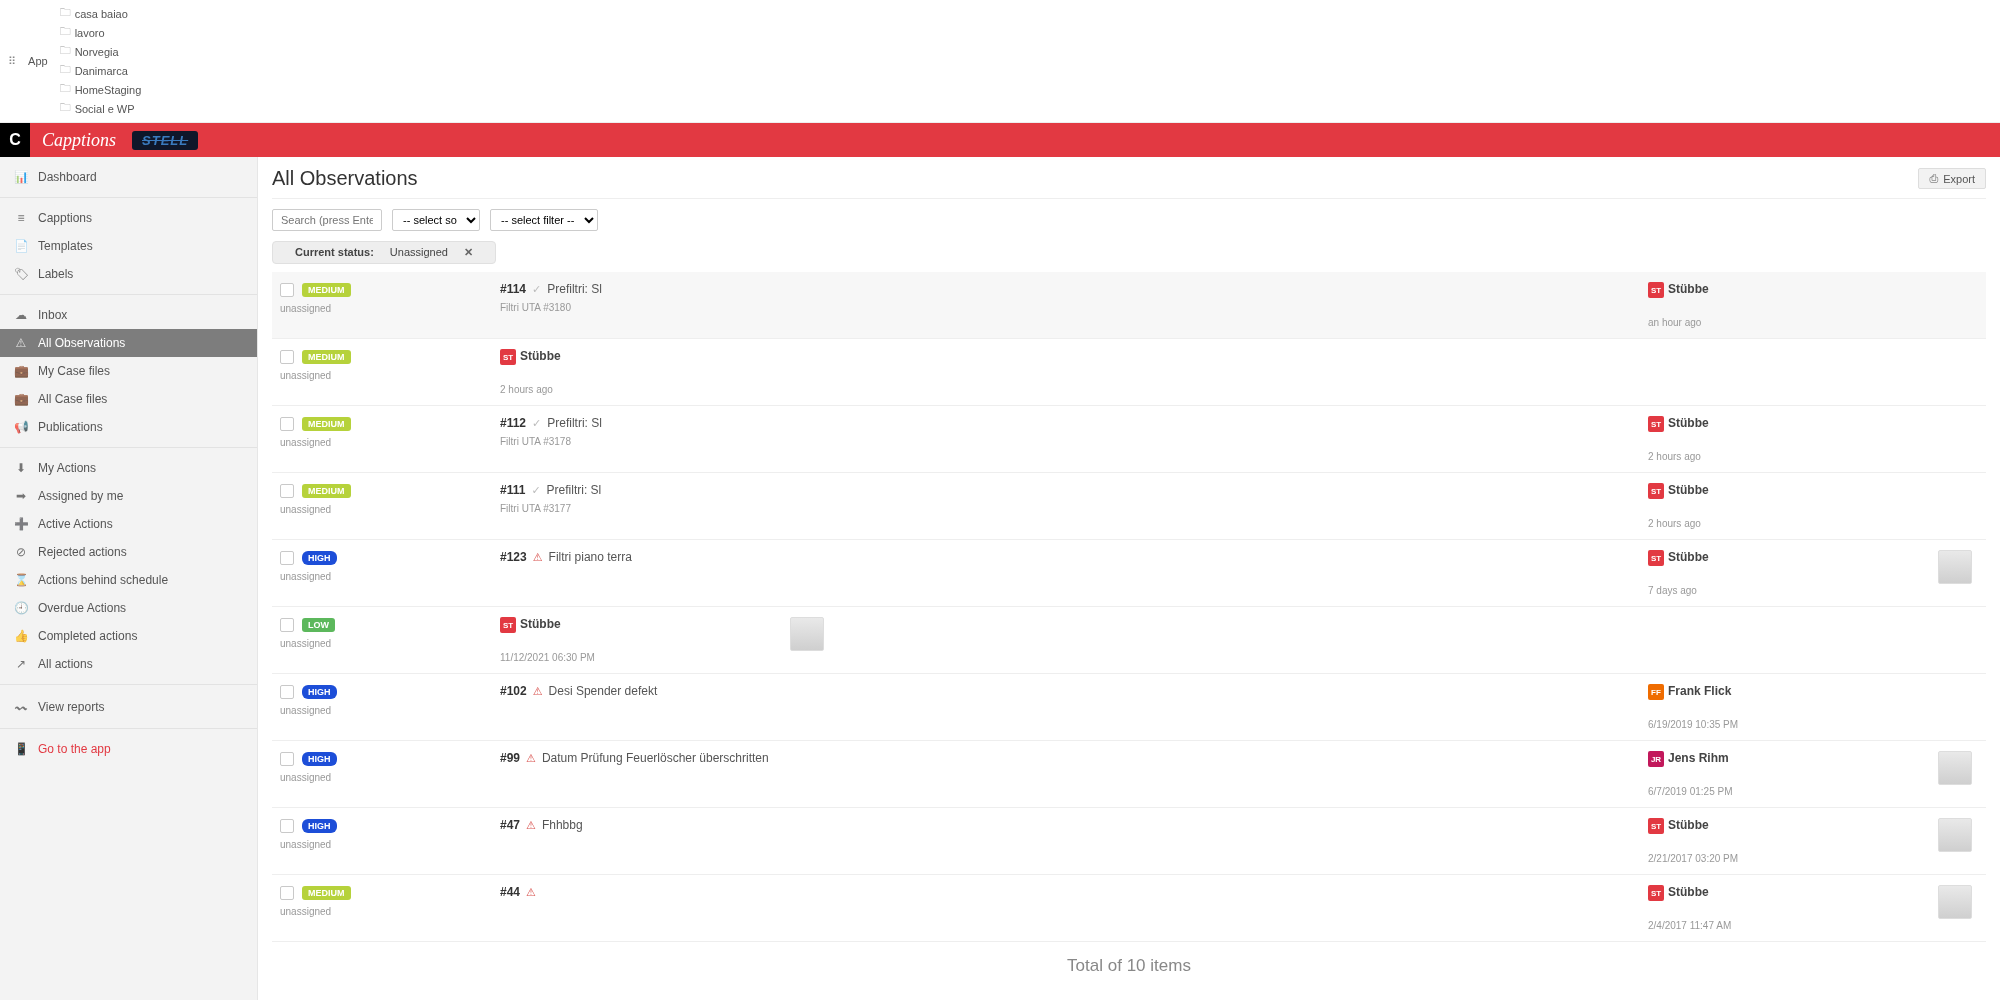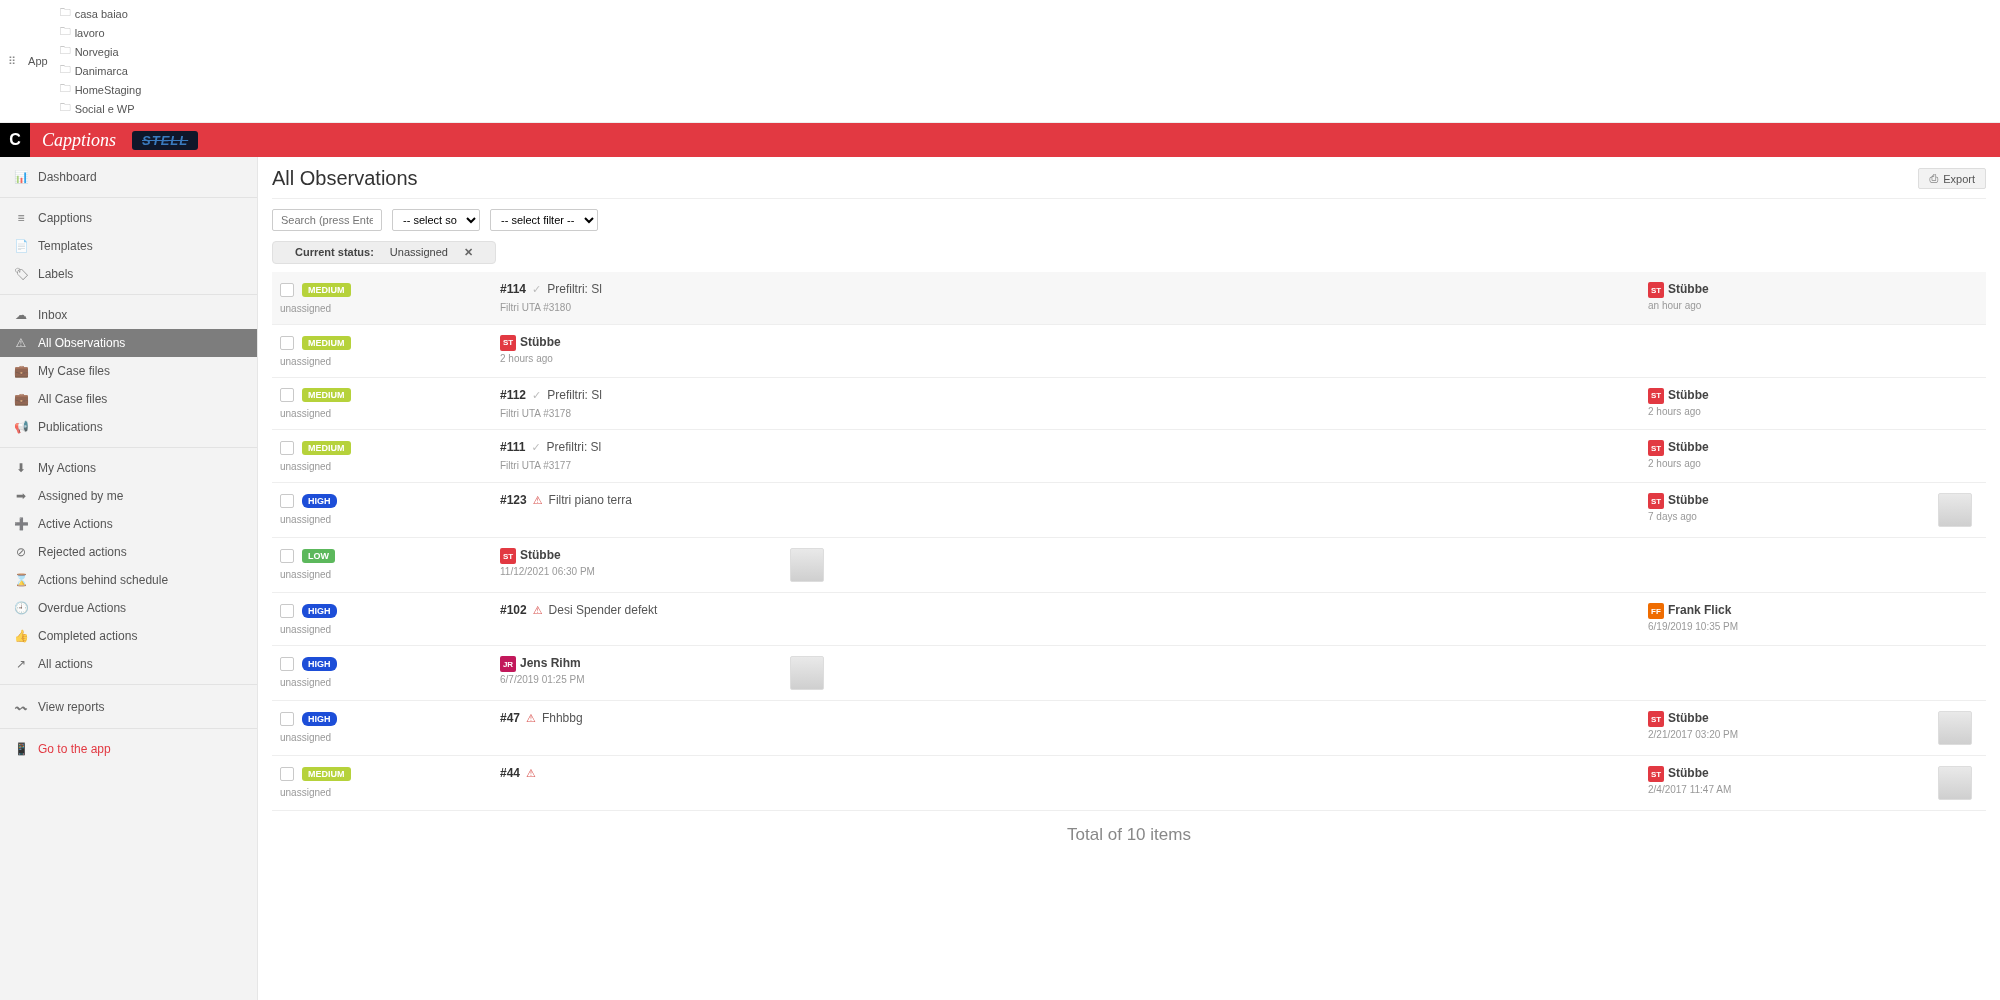--- a/index.html
+++ b/index.html
@@ -56,21 +56,21 @@
 .obsid { font-weight:bold; color:#333; margin-right:6px;}
 .stat-icn { color:#d9534f; margin-right:6px; font-size:11px;}
 .stat-icn.ok { color:#bbb; }
 .title-text { color:#555; }
 .subref { font-size:10px; color:#999; margin-top:6px;}
 
 .avatar { width:16px; height:16px; border-radius:2px; background:#e23942; color:#fff; font-size:8px; display:inline-flex; align-items:center; justify-content:center; font-weight:bold; margin-right:4px; vertical-align:middle;}
 .avatar.ff { background:#ef6c00;}
 .avatar.jr { background:#c2185b;}
 .author { font-weight:bold; color:#444; font-size:12px;}
-.when { font-size:10px; color:#999; margin-top:2px;}
+.when { font-size:10px; color:#999; margin-top:19px;}
 
 .thumb { width:34px; height:34px; border:1px solid #ddd; background:linear-gradient(#e9e9e9,#cfcfcf); border-radius:2px;}
 
 .totals { text-align:center; color:#888; font-size:17px; padding:14px 0;}
 </style>
 </head>
 <body>
 
 <div class="bookmarks">
   <span class="apps-icon">⠿</span>
@@ -254,20 +254,21 @@
         <div class="row">
           <div class="col-left"><span class="chk"></span><span class="badge high">HIGH</span><div class="assigned">unassigned</div></div>
           <div class="col-mid"><span class="obsid">#102</span><span class="stat-icn">⚠</span><span class="title-text">Desi Spender defekt</span></div>
           <div class="col-right">
             <div><span class="avatar ff">FF</span><span class="author">Frank Flick</span><div class="when">6/19/2019 10:35 PM</div></div>
           </div>
           <div class="col-thumb"></div>
         </div>
         <div class="row">
           <div class="col-left"><span class="chk"></span><span class="badge high">HIGH</span><div class="assigned">unassigned</div></div>
+          <div class="col-mid"><span class="obsid">#99</span><span class="stat-icn">⚠</span><span class="title-text">Datum Prüfung Feuerlöscher überschritten</span></div>
           <div class="col-right">
             <div><span class="avatar jr">JR</span><span class="author">Jens Rihm</span><div class="when">6/7/2019 01:25 PM</div></div>
           </div>
           <div class="col-thumb">
             <div class="thumb"></div>
           </div>
         </div>
         <div class="row">
           <div class="col-left"><span class="chk"></span><span class="badge high">HIGH</span><div class="assigned">unassigned</div></div>
           <div class="col-mid"><span class="obsid">#47</span><span class="stat-icn">⚠</span><span class="title-text">Fhhbbg</span></div>

